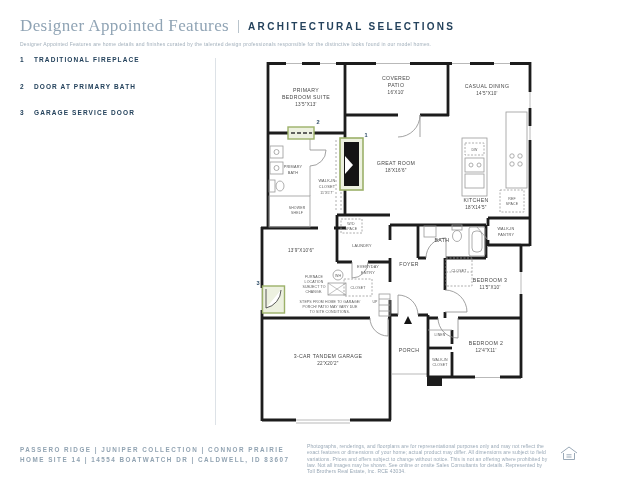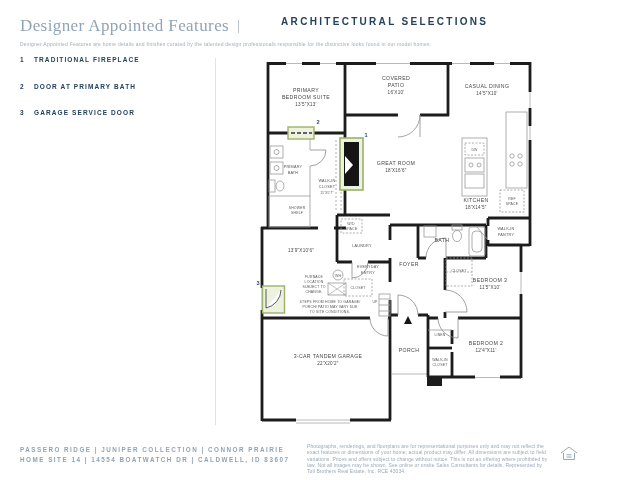--- a/index.html
+++ b/index.html
@@ -2,28 +2,28 @@
 <html><head>
 <meta charset="utf-8">
 <style>
   html,body{margin:0;padding:0;}
   body{
     width:621px;height:480px;position:relative;overflow:hidden;
     background:#ffffff;font-family:"Liberation Sans",sans-serif;
   }
   
   .header{position:absolute;left:20px;top:16px;}
-  .title-row{display:flex;align-items:flex-start;}
+  .title-row{display:flex;align-items:center;}
   .title-serif{
     font-family:"Liberation Serif",serif;font-size:17px;font-weight:400;
     color:#90a4b5;letter-spacing:.4px;
   }
   .title-divider{width:1px;height:13px;background:#b9c4cc;margin:0 9px;align-self:center;}
   .title-caps{
-    font-size:10px;font-weight:700;color:#24425c;letter-spacing:2.3px;margin-left:33px;
+    font-size:10px;font-weight:700;color:#24425c;letter-spacing:2.3px;
   }
   .subtitle{
     margin-top:5px;font-size:5px;color:#a0aeba;letter-spacing:.25px;white-space:nowrap;
   }
   
   .features{position:absolute;left:20px;top:56px;}
   .feature-item{display:flex;align-items:baseline;margin-bottom:19.5px;}
   .feature-num{
     font-size:6.5px;font-weight:700;color:#24425c;width:8px;letter-spacing:.5px;
   }

